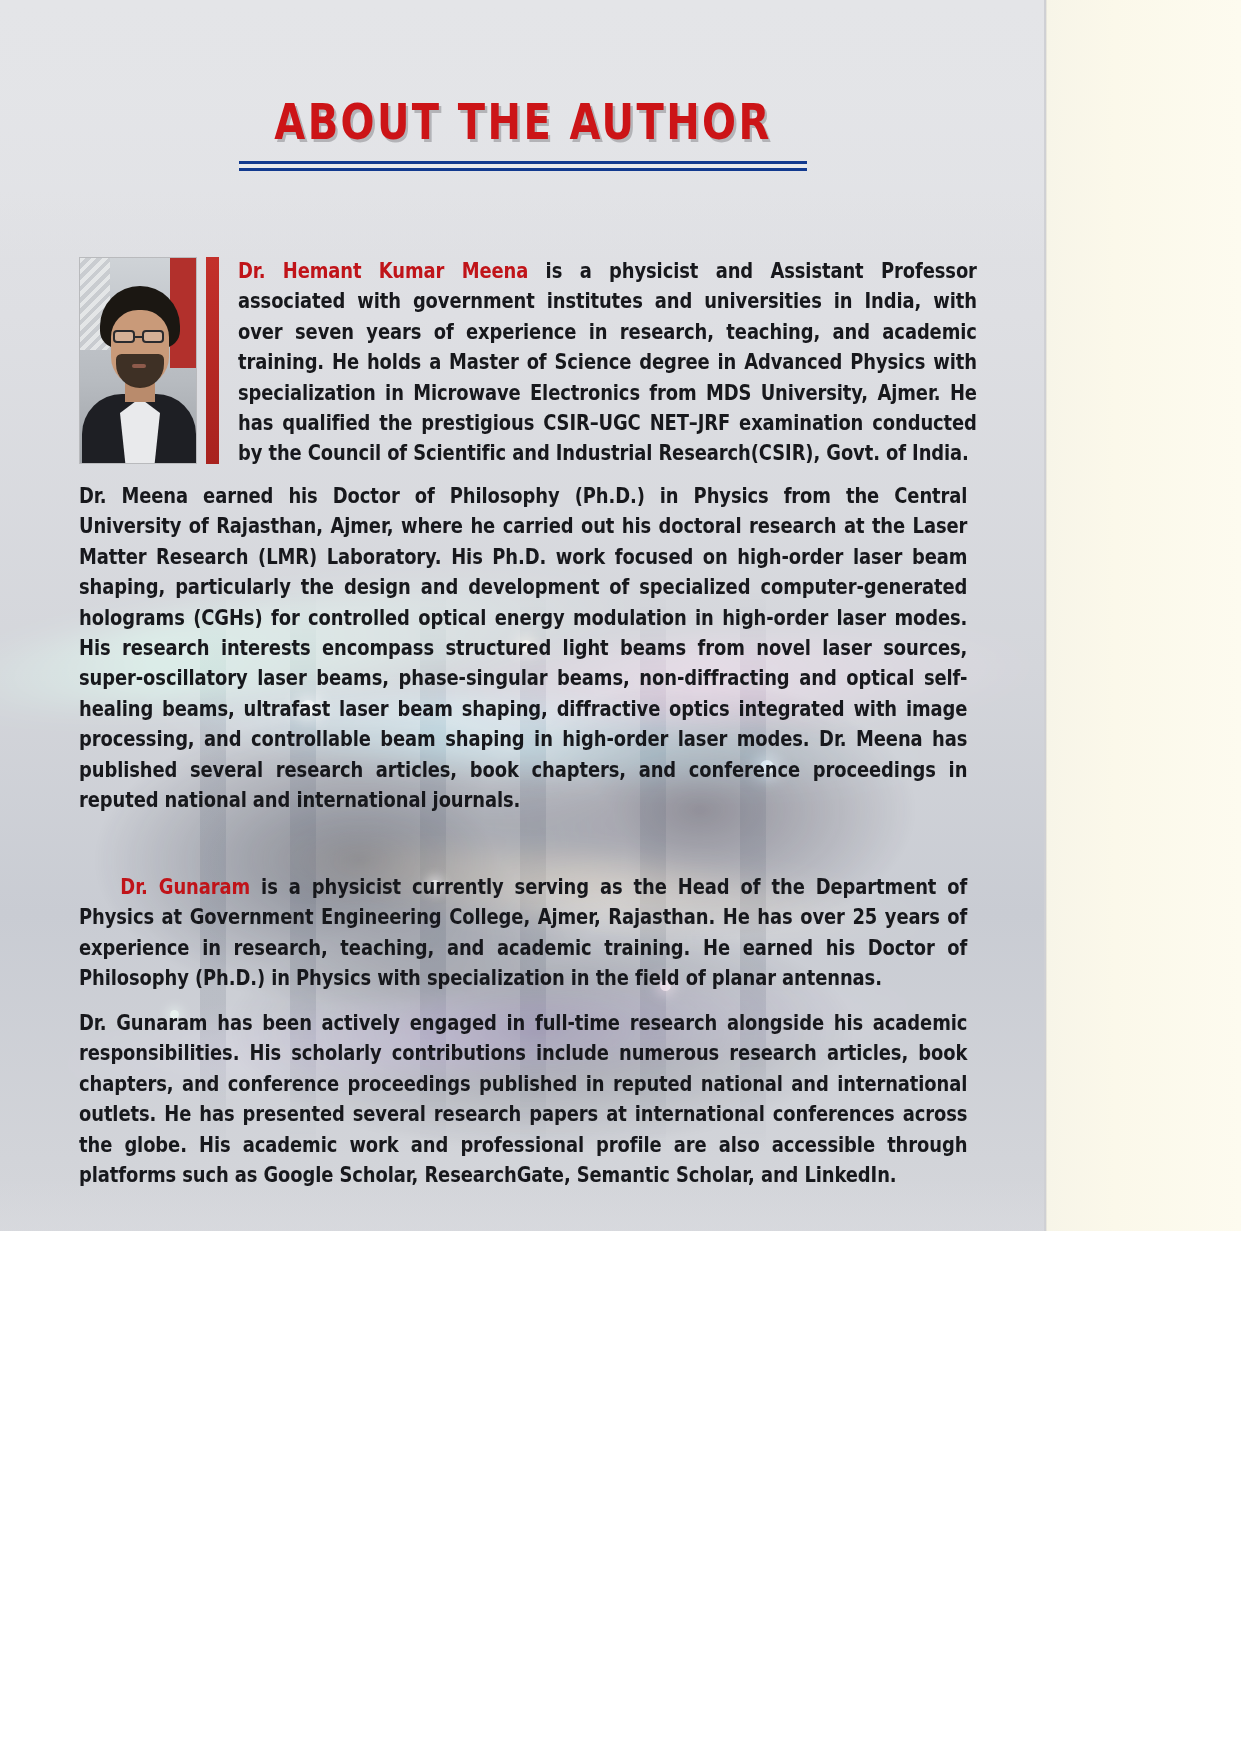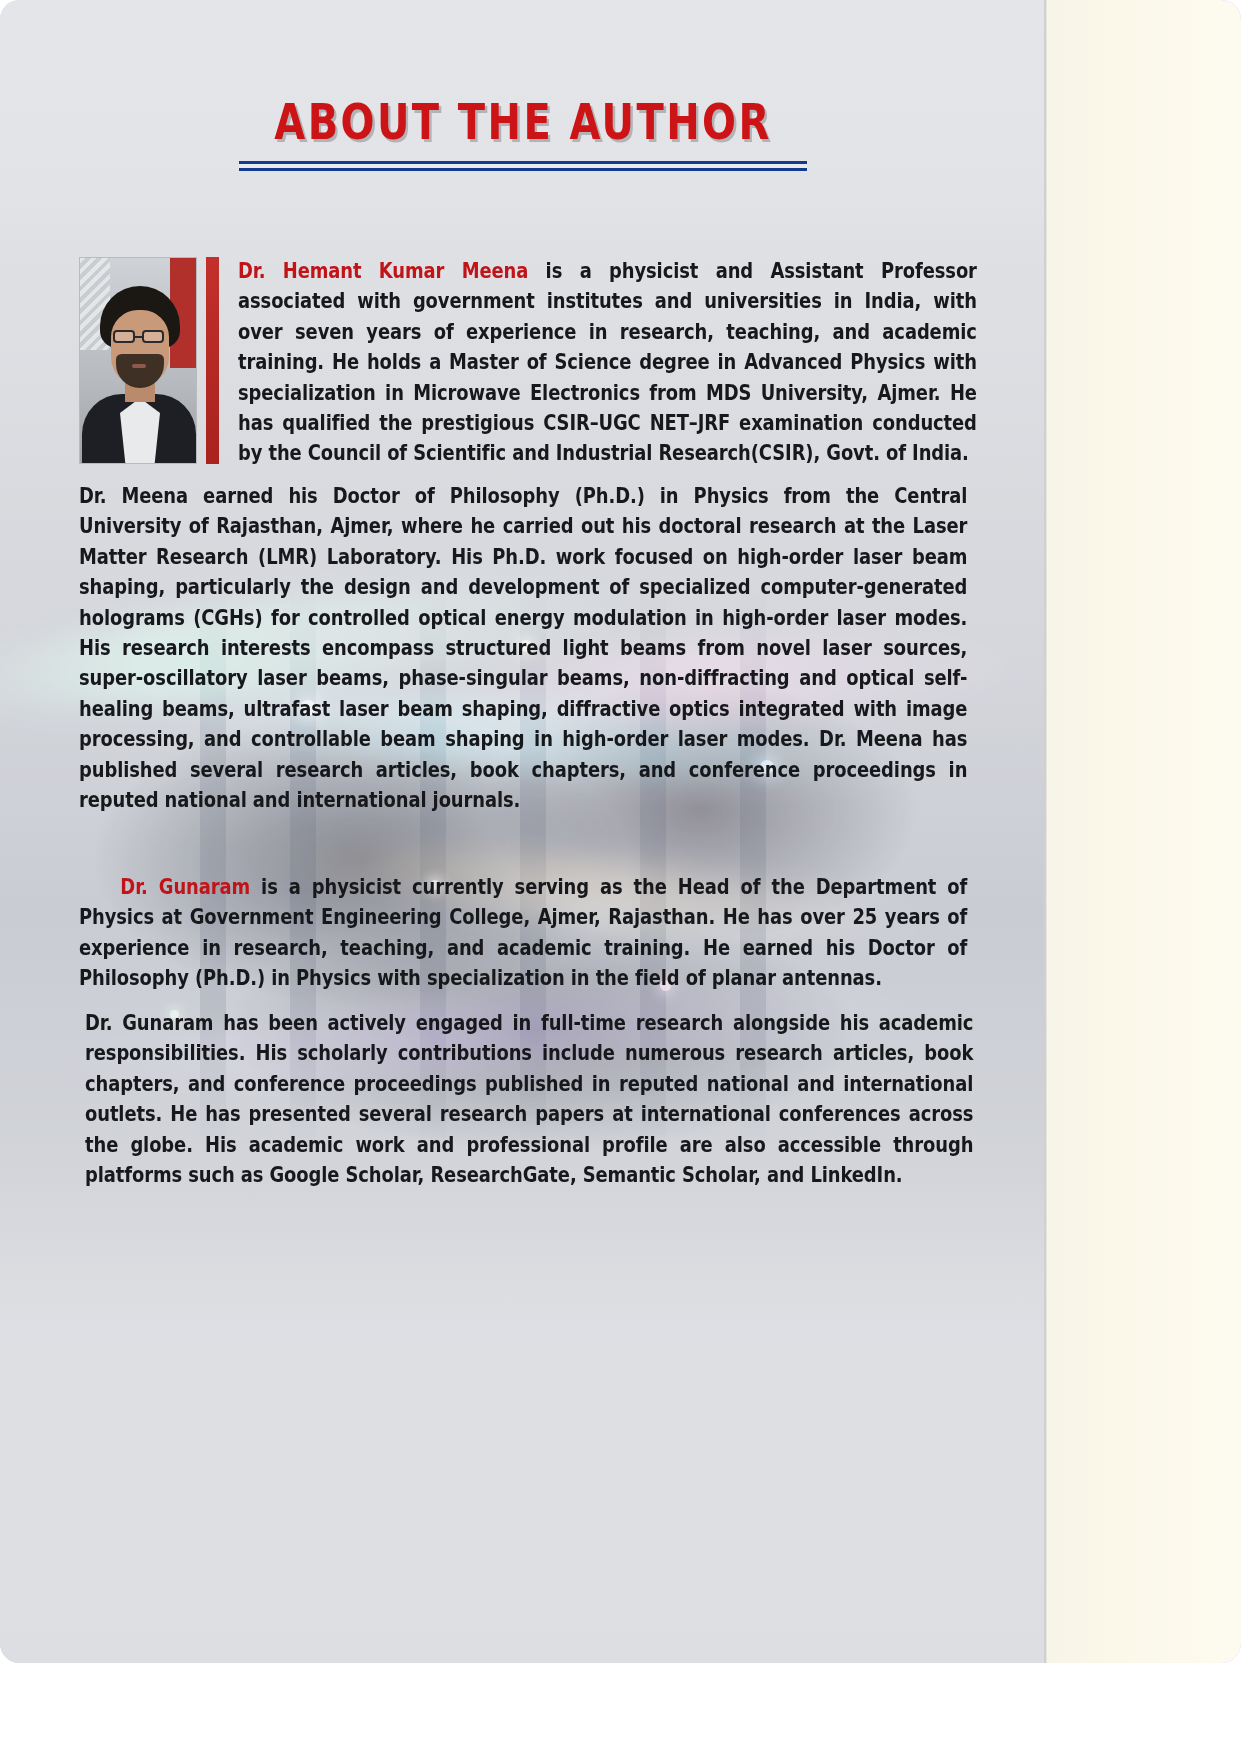--- a/index.html
+++ b/index.html
@@ -14,24 +14,23 @@
     font-family: "Liberation Sans", sans-serif;
     background: #ffffff;
     position: relative;
   }
 
   
   #cover {
     position: absolute;
     left: 0; top: 0;
     width: 1241px;
-    height: 1663px;
+    height: 1231px;
     background: #c4b5fd;
     overflow: hidden;
-    border-radius: 20px;
   }
 
   
   #bleed-strip {
     position: absolute;
     right: 0; top: 0;
     width: 195px;
     height: 100%;
     background: linear-gradient(90deg,#f7f5e8 0%, #fbf8ea 35%, #fdfbef 100%);
     border-left: 1px solid #e8e6dc;
@@ -190,21 +189,21 @@
     position:absolute; left:238px; top:256px; width: 786px;
   }
   #para-2 {
     position:absolute; left:79px; top:481px; width: 945px;
   }
   #para-3 {
     position:absolute; left:79px; top:872px; width: 945px;
   }
   #para-3 .body-text { text-indent: 44px; }
   #para-4 {
-    position:absolute; left:85px; top:1008px; width: 945px;
+    position:absolute; left:79px; top:1008px; width: 945px;
   }
 
   
   #footer { position:absolute; left:0; top:1286px; width:1046px; height:200px; }
 </style>
 </head>
 <body>
 
 <div id="cover">
 

